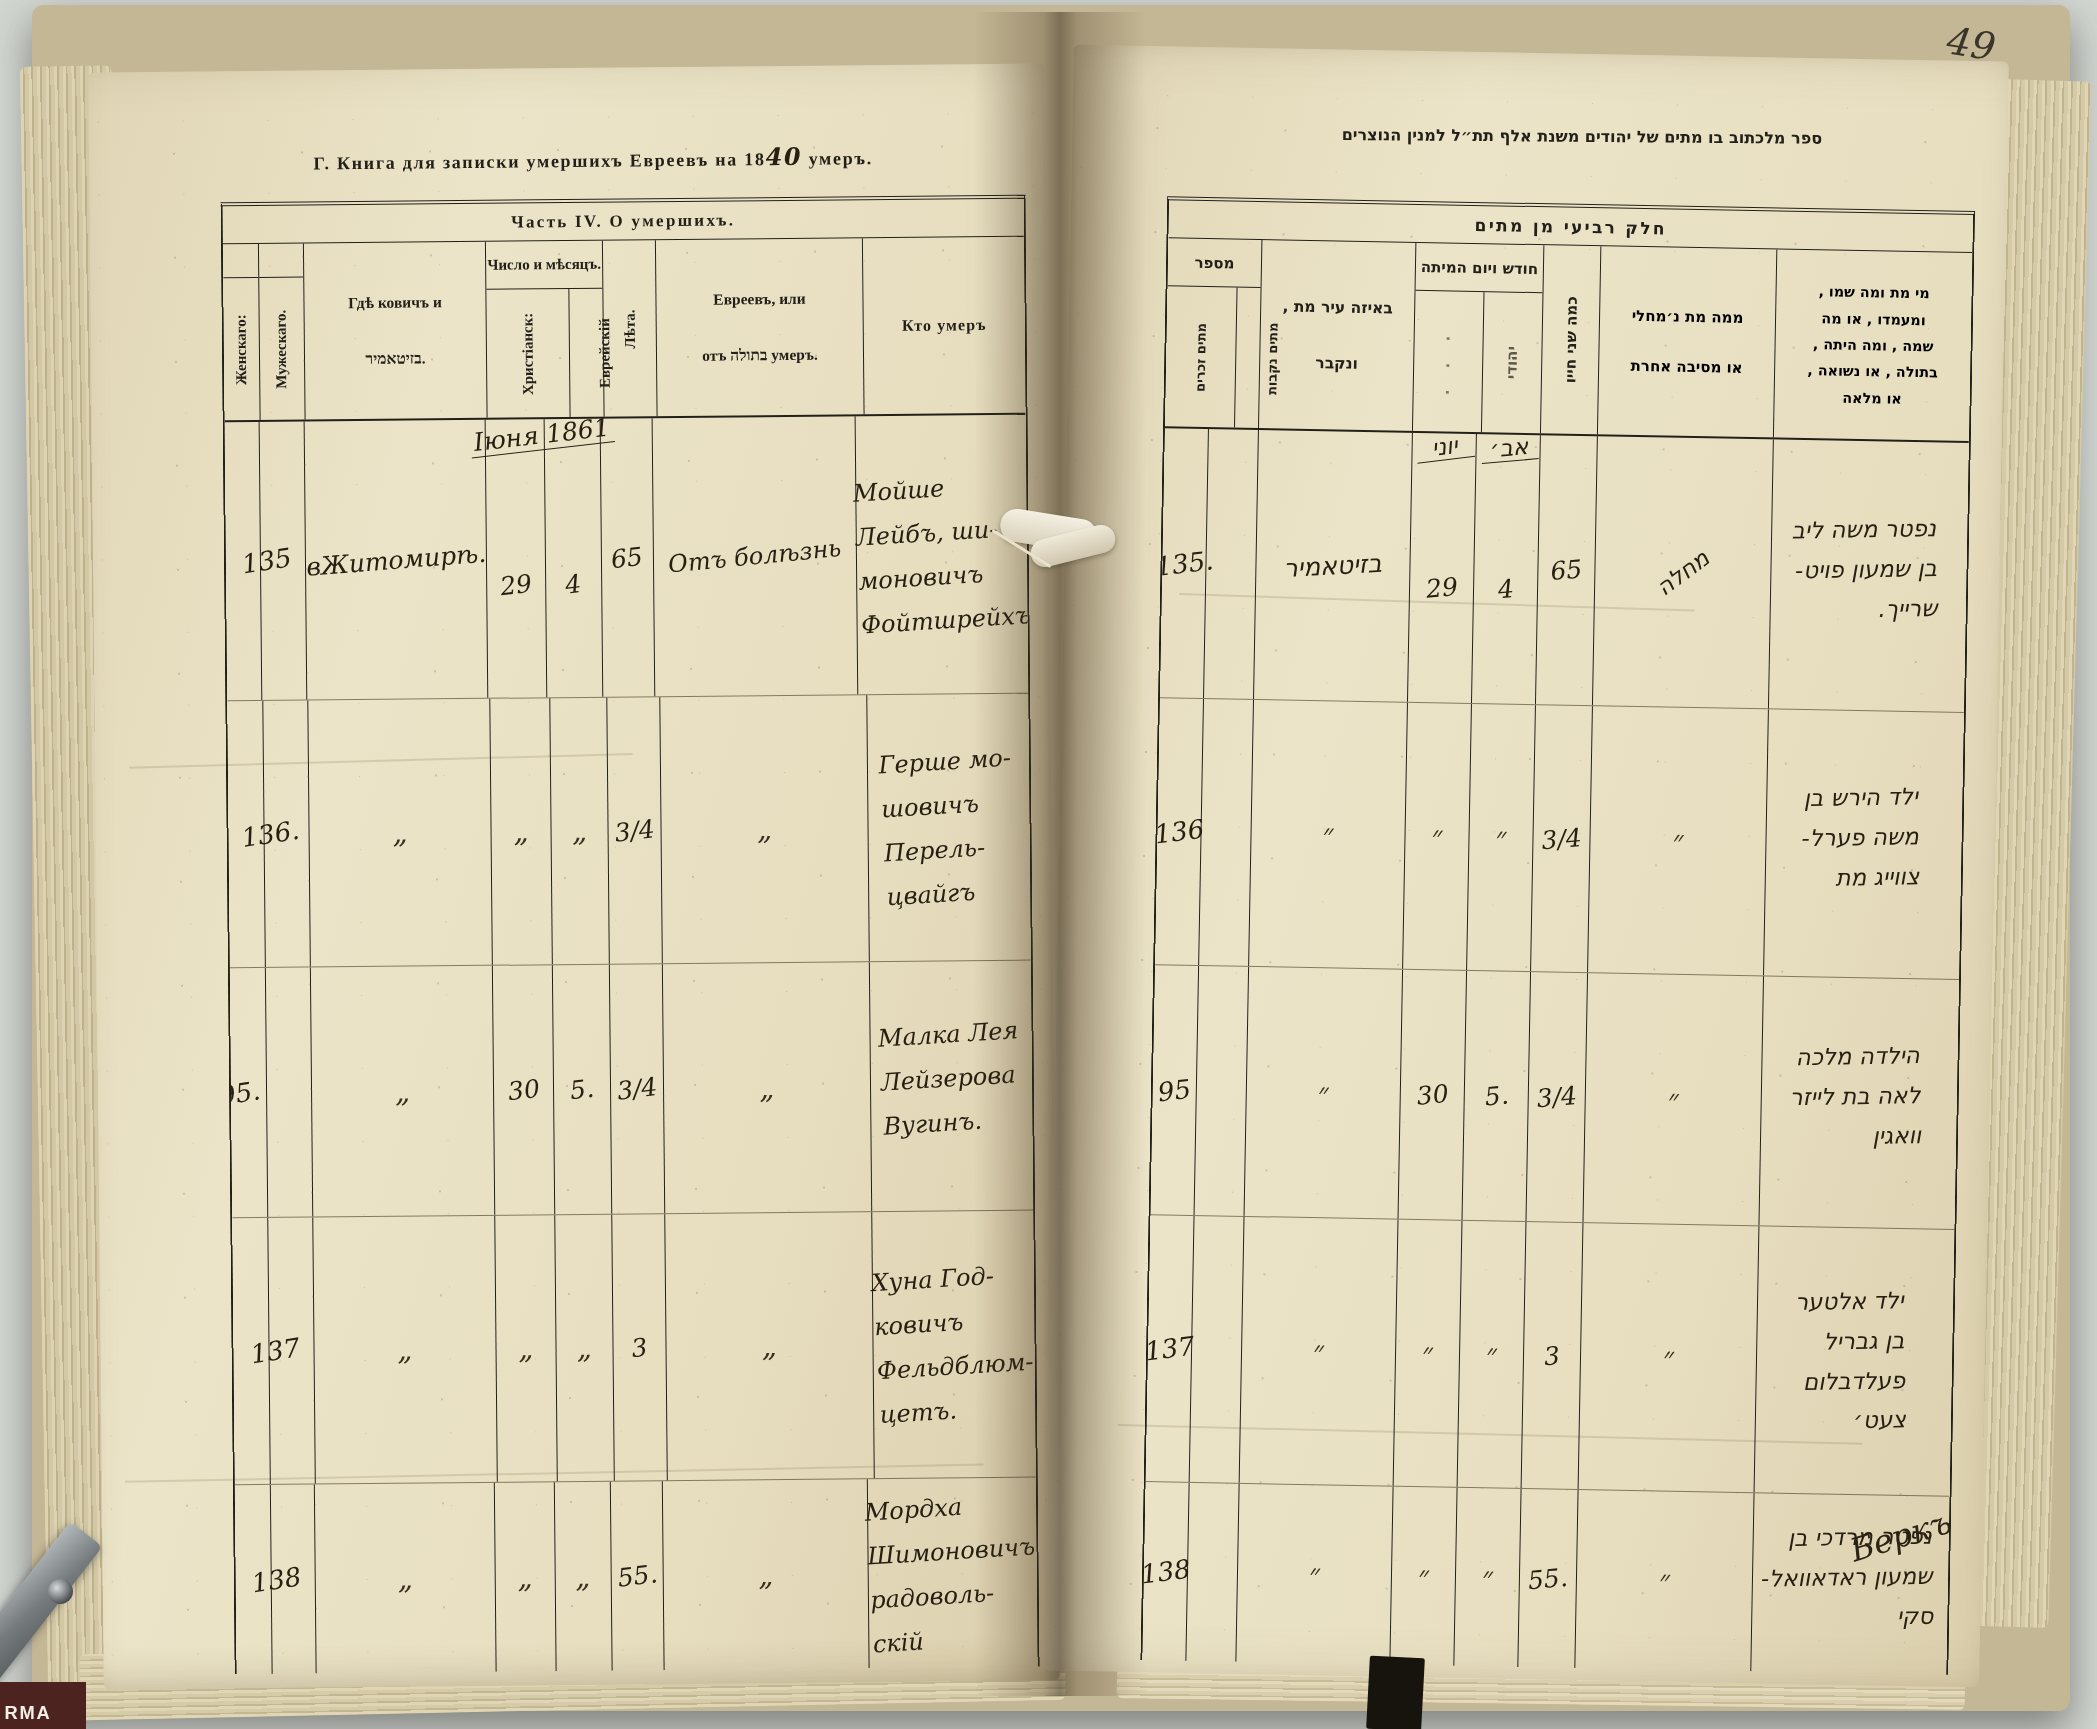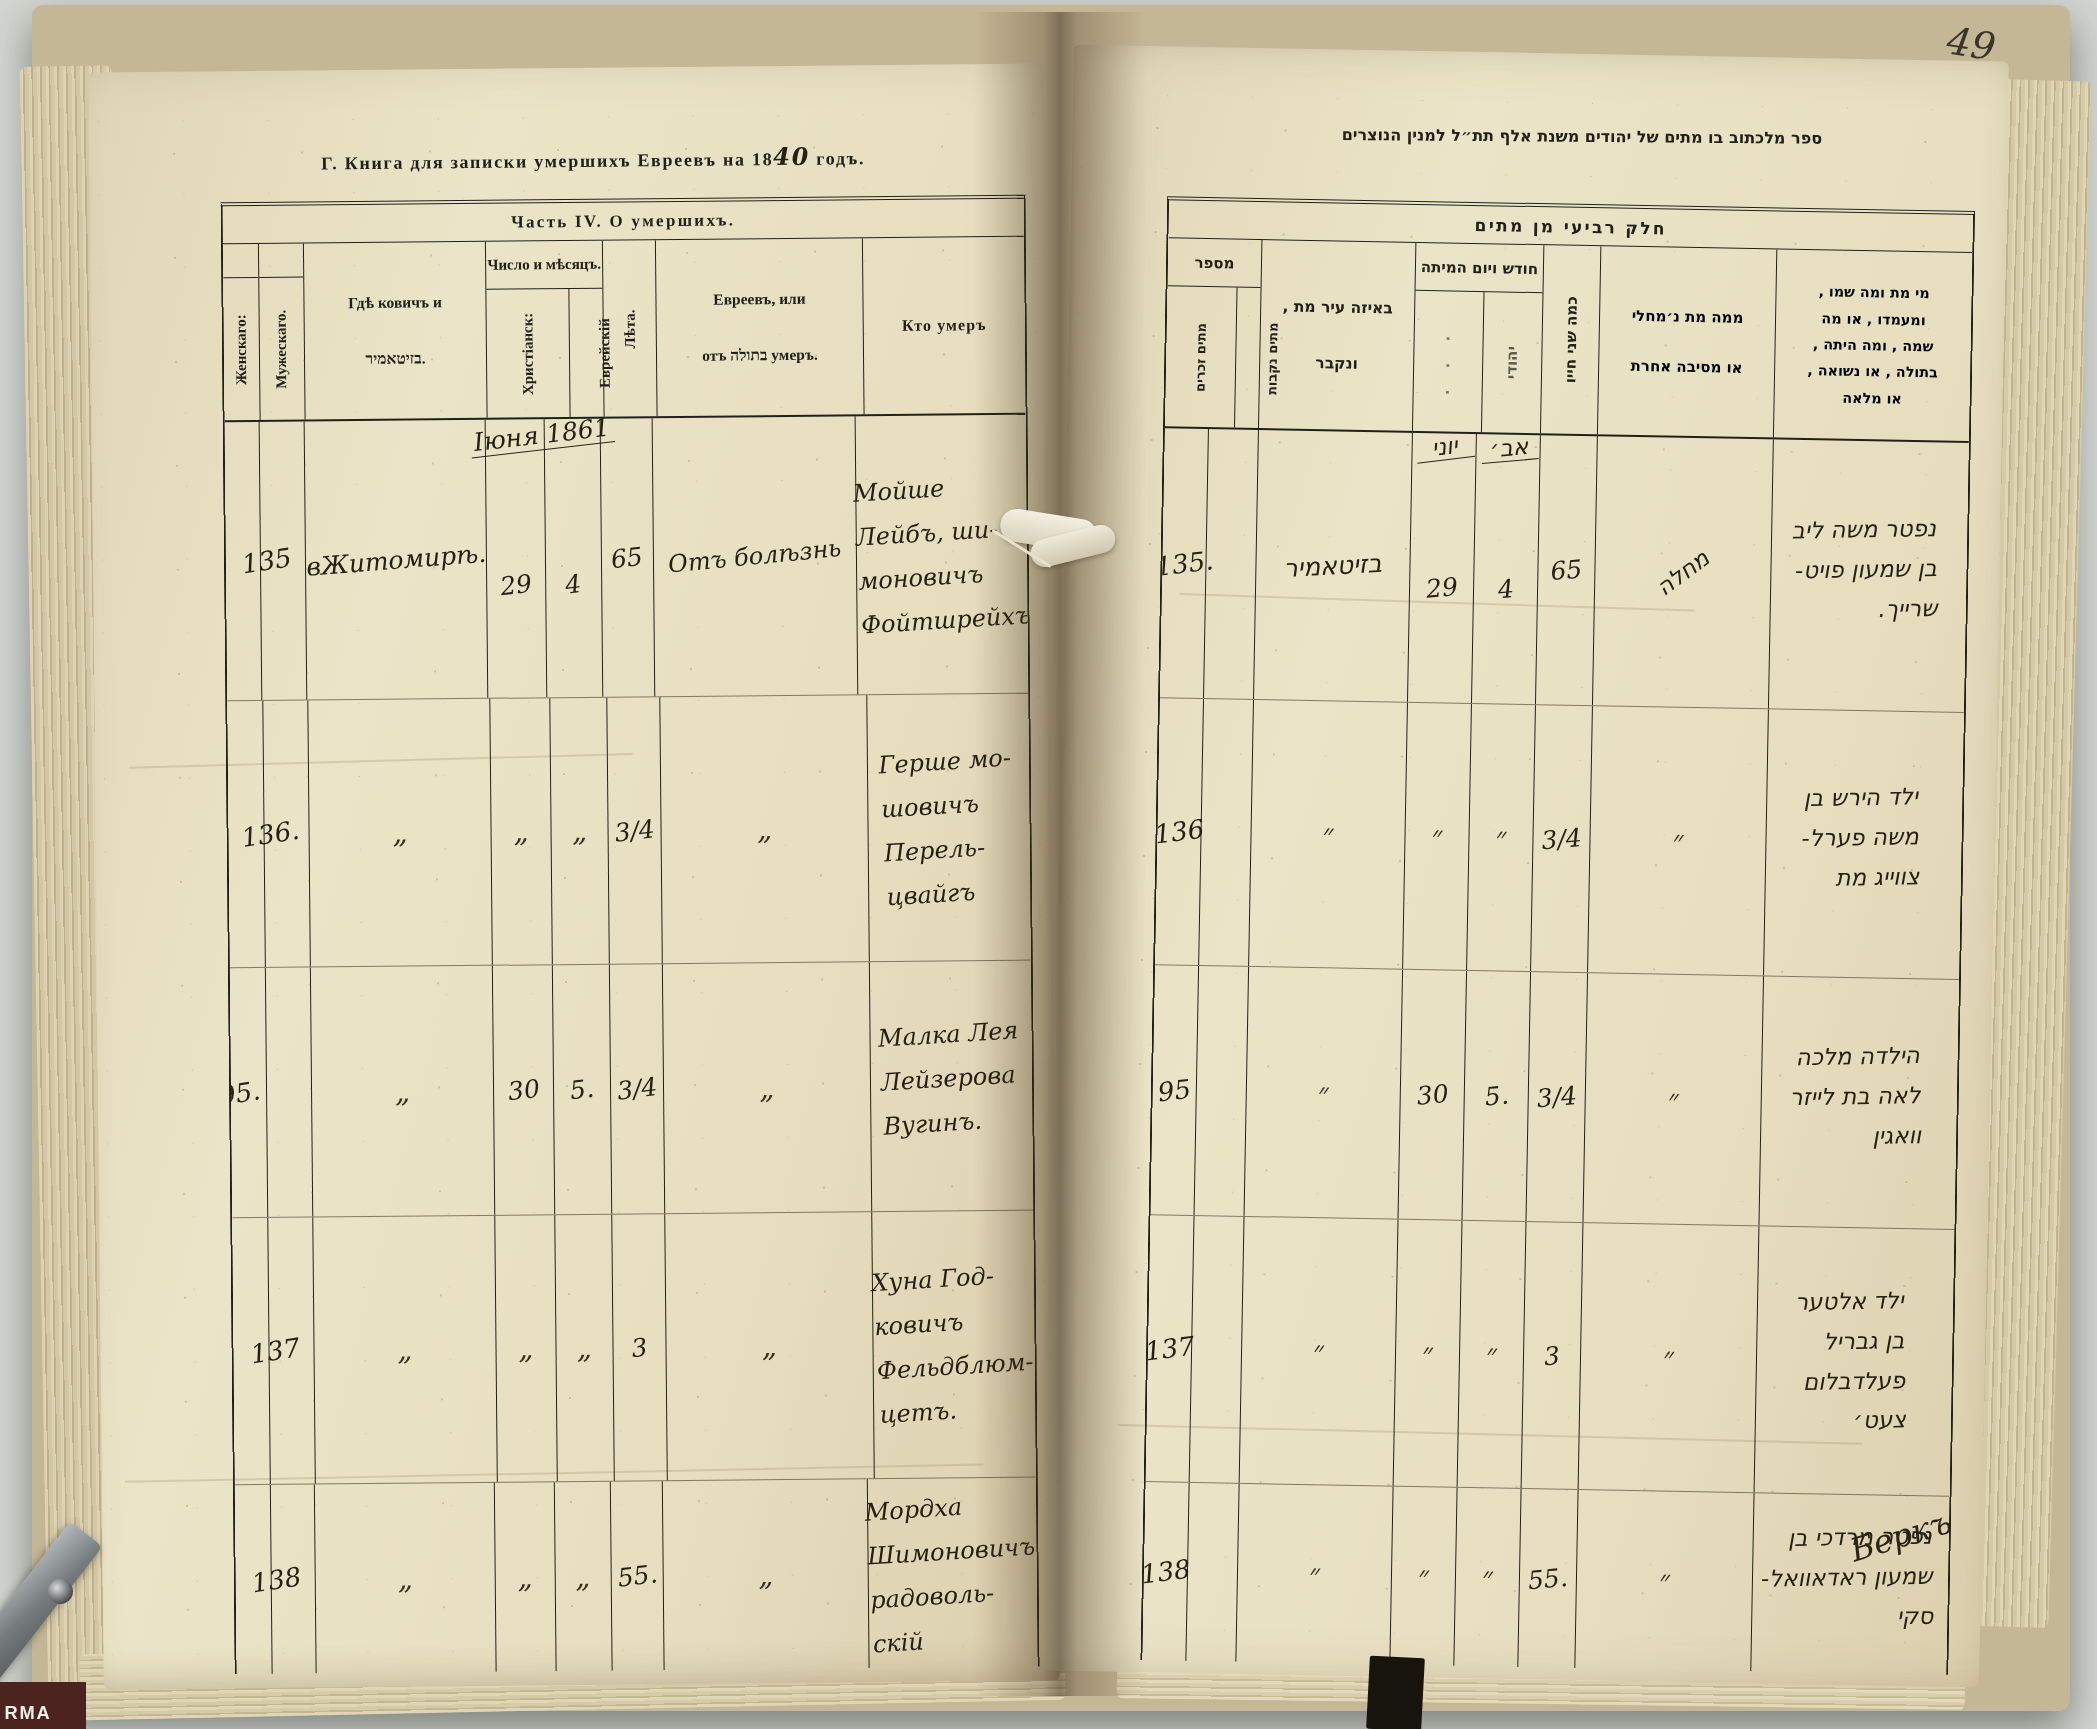--- a/index.html
+++ b/index.html
@@ -137,21 +137,21 @@
   <div class="book-base"></div>
   <div class="edges-left"></div>
   <div class="edges-right"></div>
   <div class="edges-bottom"></div>
   <div class="edges-bottom2"></div>
 
   <div class="page page-left">
     <div class="crease" style="left:34px;top:690px;width:504px;transform:rotate(-1deg);"></div>
     <div class="crease" style="left:23px;top:1404px;width:859px;transform:rotate(-.6deg);"></div>
 
-    <div class="lp-title pt"><span>Г. Книга для записки умершихъ Евреевъ на 18</span><span class="hw year">40</span><span> годъ.</span></div>
+    <div class="lp-title pt"><span>Г. Книга для записки умершихъ Евреевъ на 18</span><span class="hw year">40</span><span> умеръ.</span></div>
 
     <div class="tbl lp-tbl">
       <div class="cap pt">Часть IV. О умершихъ.</div>
 
       <div class="hdr">
         <div class="c lc1 gh">
           <div class="tick"></div>
           <div class="v">
               <span class="pt">Женскаго:</span>
             </div>

